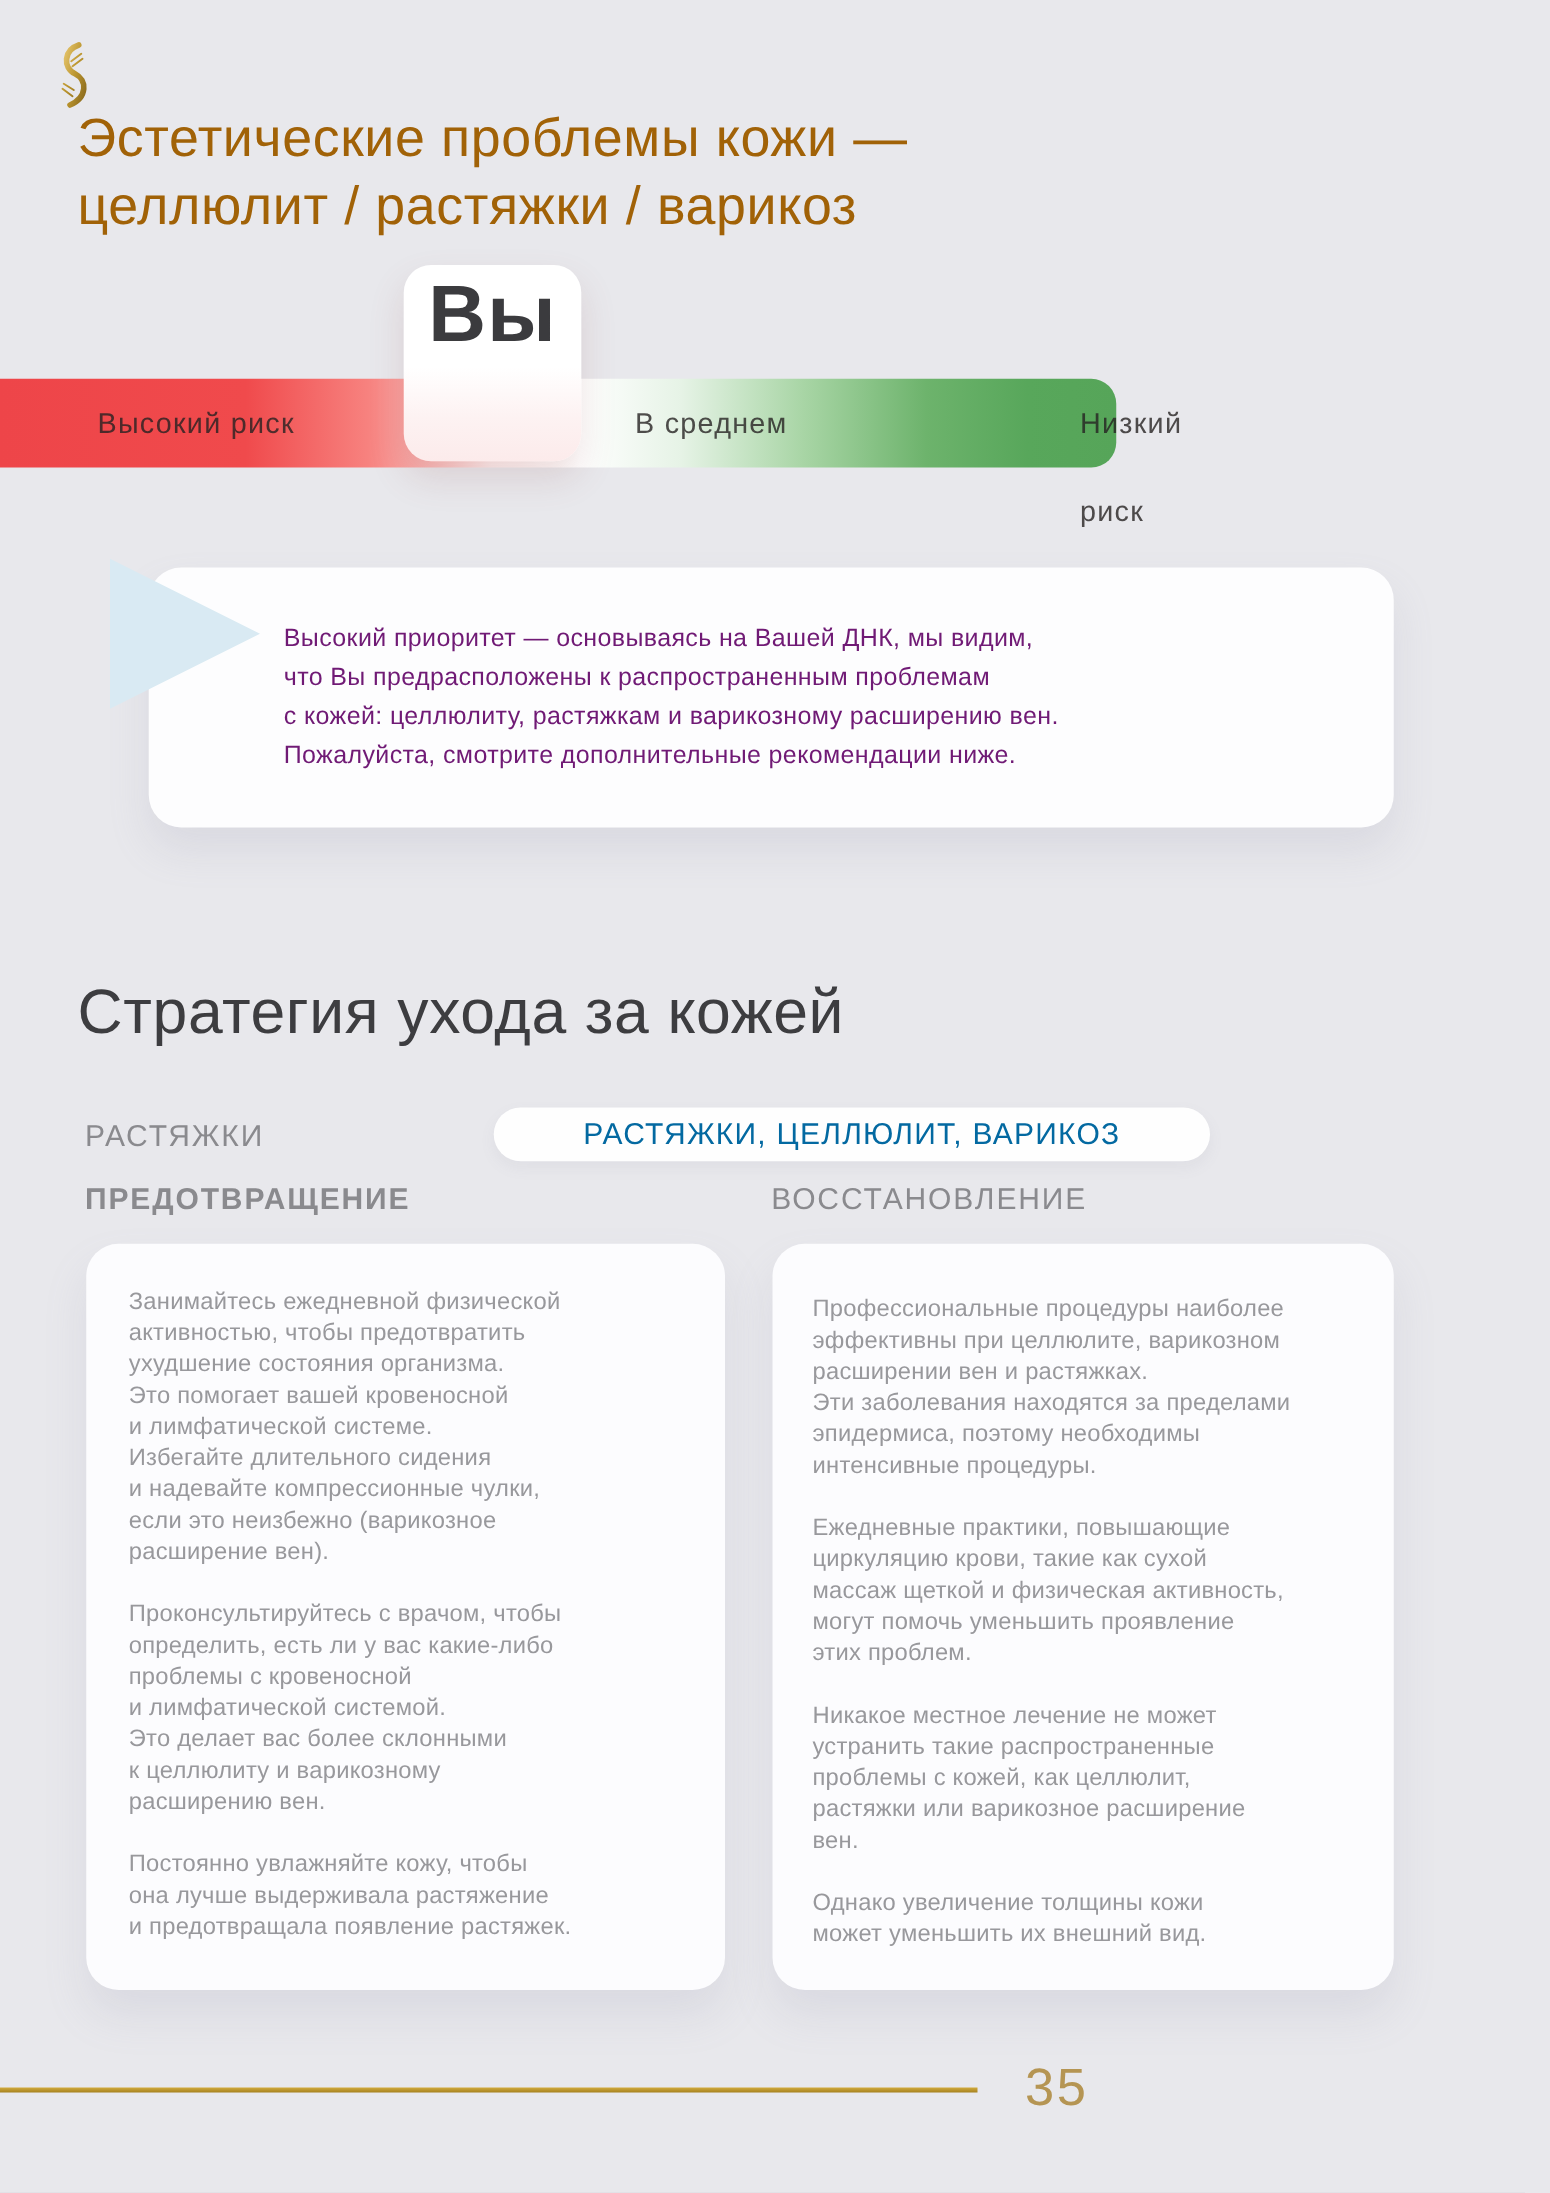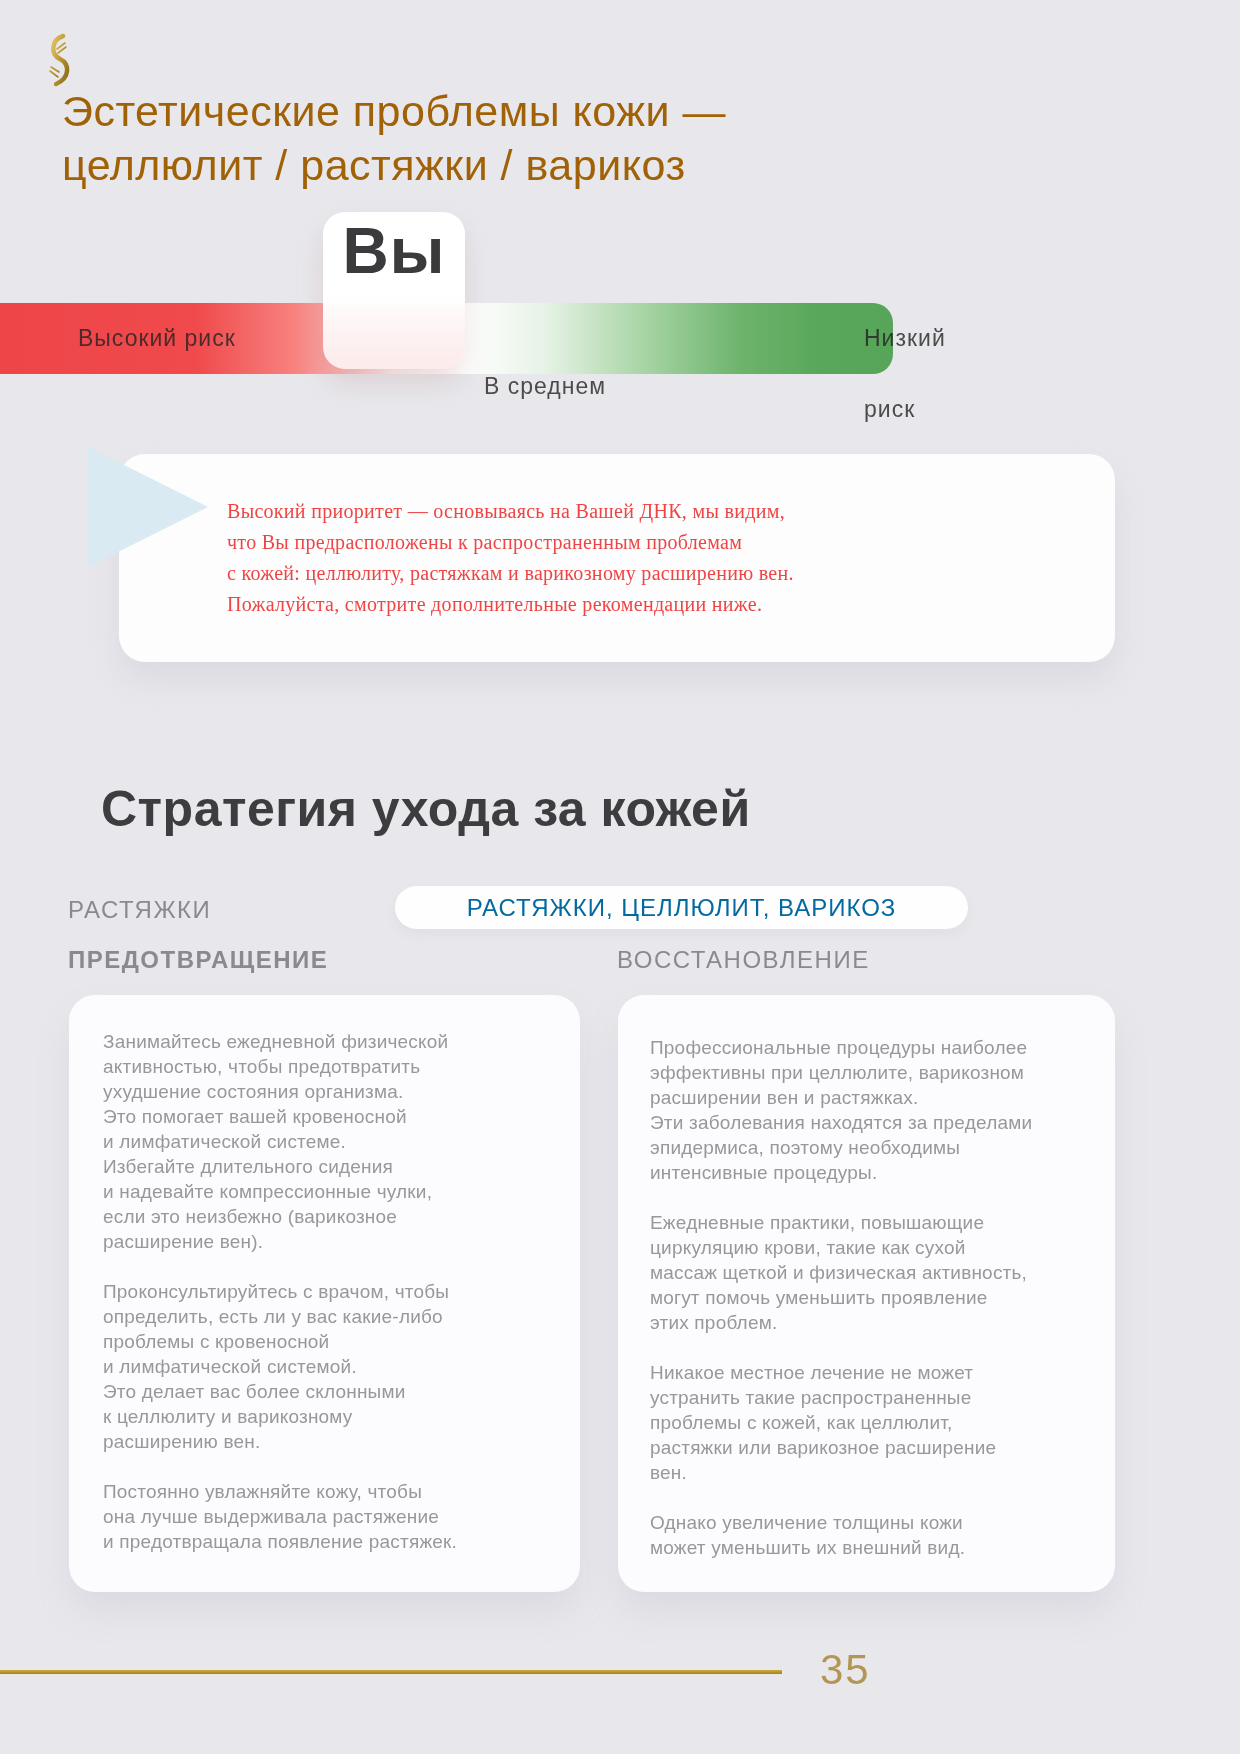--- a/index.html
+++ b/index.html
@@ -34,43 +34,43 @@
     background:linear-gradient(90deg,
       #ee4549 0%, #f04a4c 22%, #f7827f 33%, #fcecec 44%,
       #ffffff 52%, #e6f3e6 61%, #a8d5a5 72%, #6db36c 83%,
       #58a75b 92%, #56a559 100%);
   }
   .risk-label{
     position:absolute;top:0;height:71px;line-height:71px;
     font-size:23px;font-weight:300;color:rgba(38,34,34,.8);letter-spacing:1px;
   }
   .risk-label.high{left:78px;}
-  .risk-label.medium{left:484px;margin-top:48px;}
+  .risk-label.medium{left:508px;}
   .risk-label.low{left:864px;}
   
   .callout-arrow{
     left:88px;top:447px;width:0;height:0;z-index:2;
     border-top:60px solid transparent;
     border-bottom:60px solid transparent;
     border-left:120px solid #d9eaf3;
   }
   .callout-card{
     left:119px;top:454px;width:996px;height:208px;border-radius:26px;
     background:#fdfdfe;z-index:1;
     box-shadow:0 18px 32px rgba(140,140,165,.16);
   }
   .callout-text{
     position:absolute;left:108px;top:42px;width:850px;
-    font-size:20px;line-height:31px;font-weight:300;color:#ef4444;
-    letter-spacing:.3px;white-space:pre-line;font-family:Liberation Serif, serif;
+    font-size:20px;line-height:31px;font-weight:300;color:#701a75;
+    letter-spacing:.3px;white-space:pre-line;
   }
   
   .strategy-title{
     left:62px;top:780px;width:900px;
-    font-size:50px;line-height:58px;font-weight:700;color:#3d3d40;letter-spacing:.5px;margin-left:39px;
+    font-size:50px;line-height:58px;font-weight:400;color:#3d3d40;letter-spacing:.5px;
   }
   .col-heading{
     font-size:24px;font-weight:300;color:#8a8a8e;letter-spacing:1.5px;
   }
   .problem-label{left:68px;top:896px;}
   .prevention-label{left:68px;top:946px;font-weight:bold;}
   .restoration-label{left:617px;top:946px;}
   .problem-pill{
     left:395px;top:886px;width:573px;height:43px;border-radius:22px;
     background:#fefefe;box-shadow:0 5px 12px rgba(120,120,140,.08);

